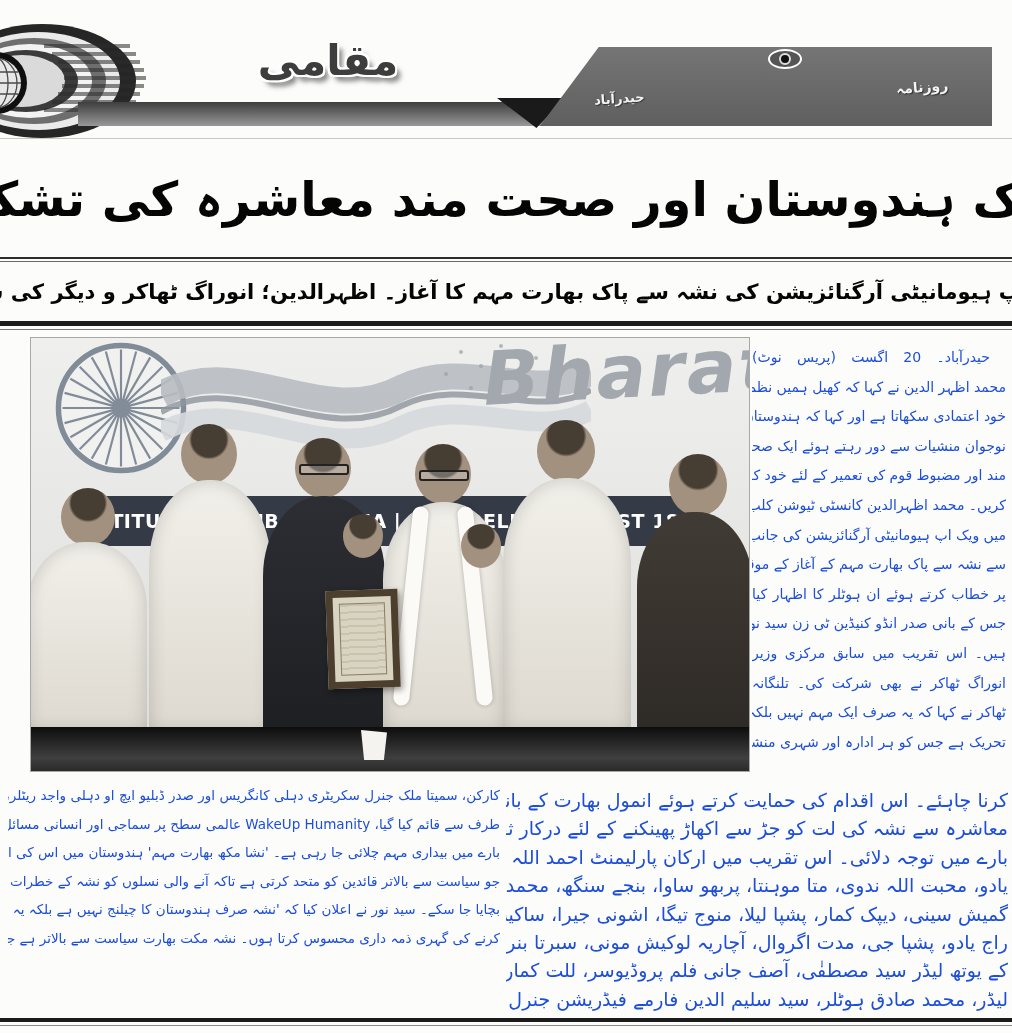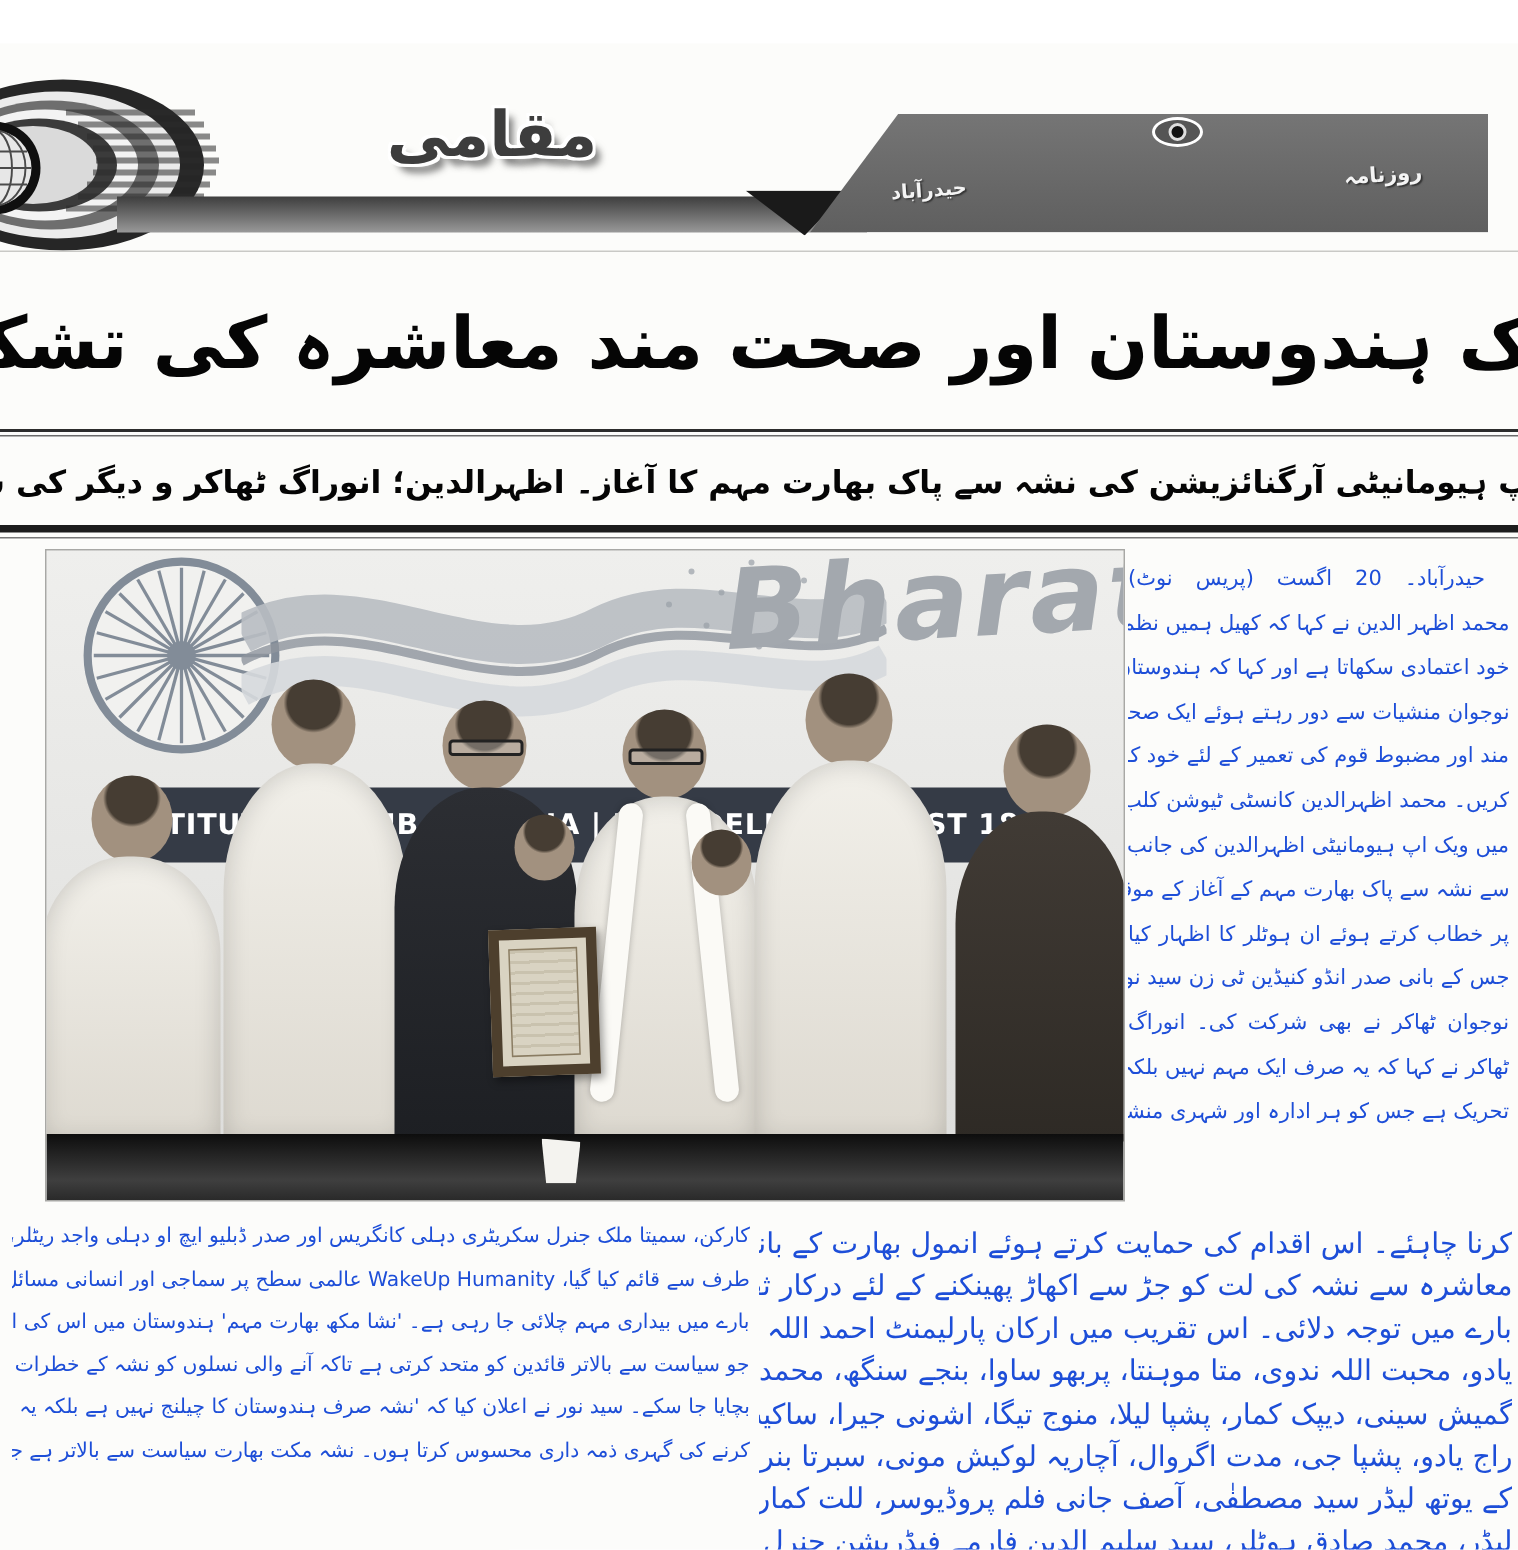--- a/index.html
+++ b/index.html
@@ -1,20 +1,20 @@
 <!DOCTYPE html>
 <html lang="ur"><head>
 <meta charset="utf-8">
 <style>
   html,body{margin:0;padding:0;}
   body{
     width:1012px;height:1033px;position:relative;background:#ffffff;
     font-family:"DejaVu Sans",sans-serif;color:#161616;overflow:hidden;
   }
-  .page{position:absolute;inset:0;background:#fcfcfa;margin-top:29px;}
+  .page{position:absolute;inset:0;background:#fcfcfa;}
 
   
   .logo-svg{position:absolute;left:-52px;top:20px;}
   .section-label{
     position:absolute;left:248px;top:28px;width:160px;height:64px;
     display:flex;align-items:center;justify-content:center;
     font-size:42px;font-weight:bold;color:#3d3d3d;direction:rtl;
     text-shadow:-2px -2px 0 #fff,2px -2px 0 #fff,-2px 2px 0 #fff,2px 2px 0 #fff,5px 6px 5px rgba(30,30,30,.55);
   }
   .header-bar{position:absolute;left:78px;top:102px;width:500px;height:24px;
@@ -229,25 +229,26 @@
     <div class="tentcard"></div>
   </div>
 
   <div class="tblock col-main">
     <div class="tline dateline">حیدرآباد۔ 20 اگست (پریس نوٹ)</div>
     <div class="tline">محمد اظہر الدین نے کہا کہ کھیل ہمیں نظم وضبط اور</div>
     <div class="tline">خود اعتمادی سکھاتا ہے اور کہا کہ ہندوستان کے</div>
     <div class="tline">نوجوان منشیات سے دور رہتے ہوئے ایک صحت</div>
     <div class="tline">مند اور مضبوط قوم کی تعمیر کے لئے خود کو وقف</div>
     <div class="tline">کریں۔ محمد اظہرالدین کانسٹی ٹیوشن کلب نئی دہلی</div>
-    <div class="tline">میں ویک اپ ہیومانیٹی اظہرالدین کی جانب</div>
+    <div class="tline">میں ویک اپ ہیومانیٹی آرگنائزیشن کی جانب</div>
     <div class="tline">سے نشہ سے پاک بھارت مہم کے آغاز کے موقع</div>
     <div class="tline">پر خطاب کرتے ہوئے ان ہوٹلر کا اظہار کیا</div>
     <div class="tline">جس کے بانی صدر انڈو کنیڈین ٹی زن سید نور</div>
-    <div class="tline">نوجوان ٹھاکر نے بھی شرکت کی۔ انوراگ</div>
+    <div class="tline">ہیں۔ اس تقریب میں سابق مرکزی وزیر</div>
+    <div class="tline">انوراگ ٹھاکر نے بھی شرکت کی۔ تلنگانہ</div>
     <div class="tline">ٹھاکر نے کہا کہ یہ صرف ایک مہم نہیں بلکہ ایک</div>
     <div class="tline">تحریک ہے جس کو ہر ادارہ اور شہری منشیات</div>
   </div>
 
   <div class="tblock blk-right">
     <div class="tline">کرنا چاہئے۔ اس اقدام کی حمایت کرتے ہوئے انمول بھارت کے بانی ڈاکٹر نظام الدین نے</div>
     <div class="tline">معاشرہ سے نشہ کی لت کو جڑ سے اکھاڑ پھینکنے کے لئے درکار ثقافتی اور کمیونٹی پر مبنی حکمت عملی کے</div>
     <div class="tline">بارے میں توجہ دلائی۔ اس تقریب میں ارکان پارلیمنٹ احمد اللہ سعید، عمران مسعود، اودیش</div>
     <div class="tline">یادو، محبت اللہ ندوی، متا موہنتا، پربھو ساوا، بنجے سنگھ، محمد اسدالدین اویسی، کے سی تیاگی، ڈاکٹر</div>
     <div class="tline">گمیش سینی، دیپک کمار، پشپا لیلا، منوج تیگا، اشونی جیرا، ساکیت گرگ، ایس ایس سندھو، پریم</div>

